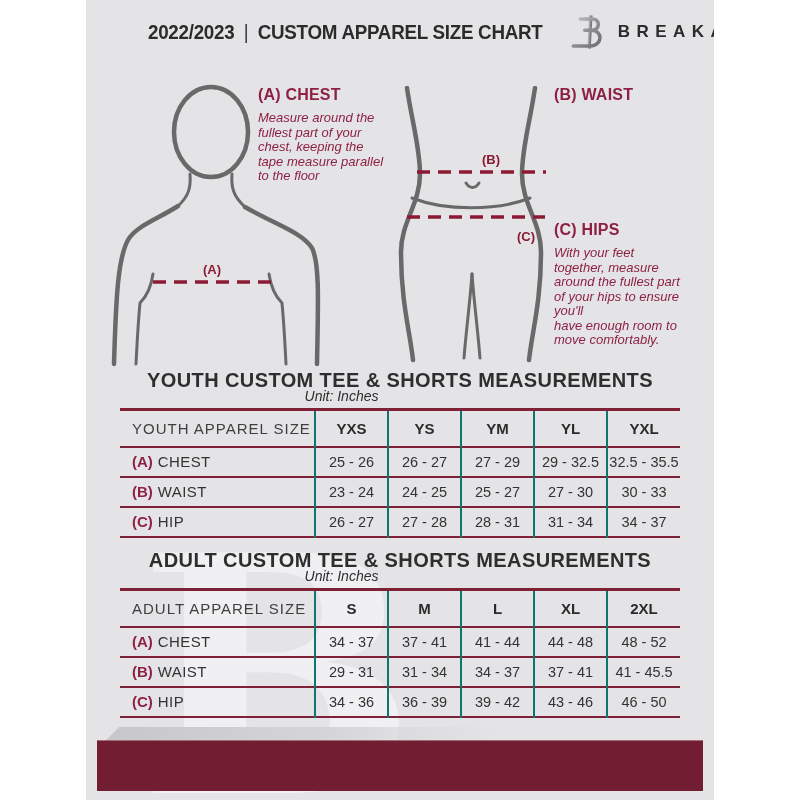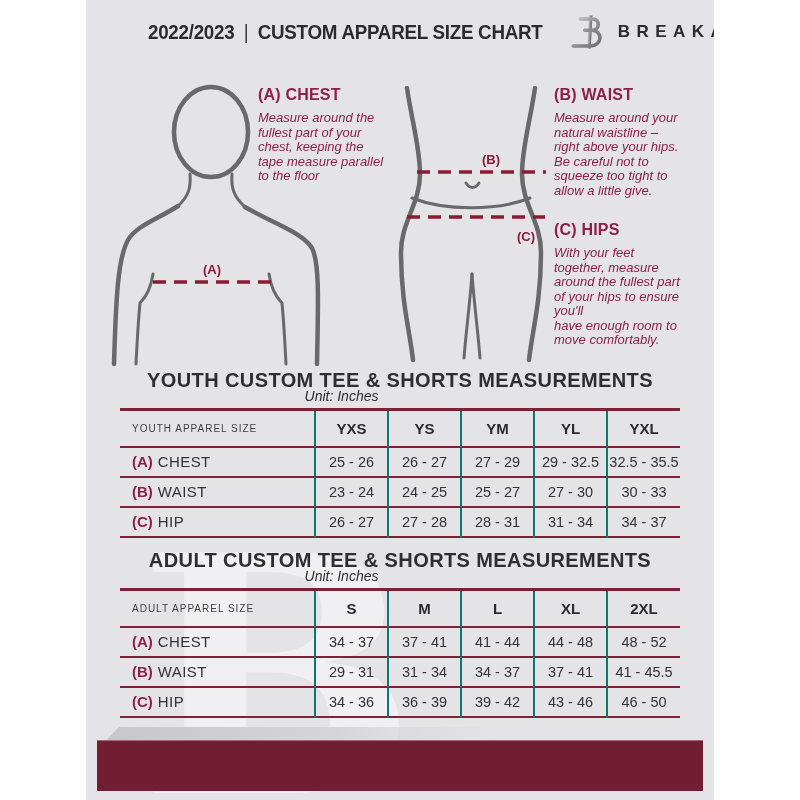--- a/index.html
+++ b/index.html
@@ -34,21 +34,21 @@
   .sec-title{position:absolute;left:0;width:628px;text-align:center;font-size:20px;font-weight:700;
     letter-spacing:.4px;color:#2e2e2e;z-index:2;}
   .sec-unit{position:absolute;left:0;width:511px;text-align:center;font-size:14px;font-style:italic;color:#2e2e2e;z-index:2;}
 
   
   table.size{position:absolute;left:34px;width:560px;border-collapse:collapse;table-layout:fixed;z-index:2;
     background:transparent;}
   table.size thead tr{border-top:3px solid #7e2137;border-bottom:2px solid #7e2137;height:37px;}
   table.size tbody tr{border-bottom:2px solid #7e2137;height:30px;}
   table.size th+th, table.size td+td{border-left:2px solid #0f766e;}
-  th.lblcol{text-align:left;padding-left:12px;font-weight:400;font-size:10px;letter-spacing:1px;color:#3f3f3f;}
+  th.lblcol{text-align:left;padding-left:12px;font-weight:400;font-size:15px;letter-spacing:1px;color:#3f3f3f;}
   th.szcol{font-weight:700;font-size:15px;color:#2b2b2b;text-align:center;}
   td.rowlbl{text-align:left;padding-left:12px;font-size:15px;color:#333;letter-spacing:.4px;}
   td.rowlbl .pfx{font-weight:800;color:#8d2044;margin-right:5px;letter-spacing:0;}
   td.val{text-align:center;font-size:14.5px;color:#333;}
 
   
   .wmark{position:absolute;left:52px;top:512px;font-family:"DejaVu Serif","Liberation Serif",serif;
     font-weight:700;font-size:330px;line-height:1;color:#ffffff;opacity:.48;z-index:1;user-select:none;}
   .footer-shadow{position:absolute;left:16px;top:727px;width:430px;height:13px;z-index:2;
     background:linear-gradient(100deg,#c6c6cb 0%,#d6d6da 55%,rgba(228,228,231,0) 92%);
@@ -110,26 +110,20 @@
     <path class="outline thin" d="M 82 188 C 80 216 76 246 74 272"></path>
     <path class="outline thin" d="M 82 188 C 84 216 88 246 90 272"></path>
     <path class="dash" d="M 27 86 H 156"></path>
     <text class="figlabel" x="101" y="78" text-anchor="middle">(B)</text>
     <path class="dash" d="M 17 131 H 155"></path>
     <text class="figlabel" x="136" y="155" text-anchor="middle">(C)</text>
   </svg>
 
   <div class="instr instr-b">
     <h3>(B) WAIST</h3>
-    <p>Measure around your
-natural waistline –
-right above your hips.
-Be careful not to
-squeeze too tight to
-allow a little give.</p>
   </div>
   <div class="instr instr-c">
     <h3>(C) HIPS</h3>
     <p>With your feet
 together, measure
 around the fullest part
 of your hips to ensure
 you'll
 have enough room to
 move comfortably.</p>

